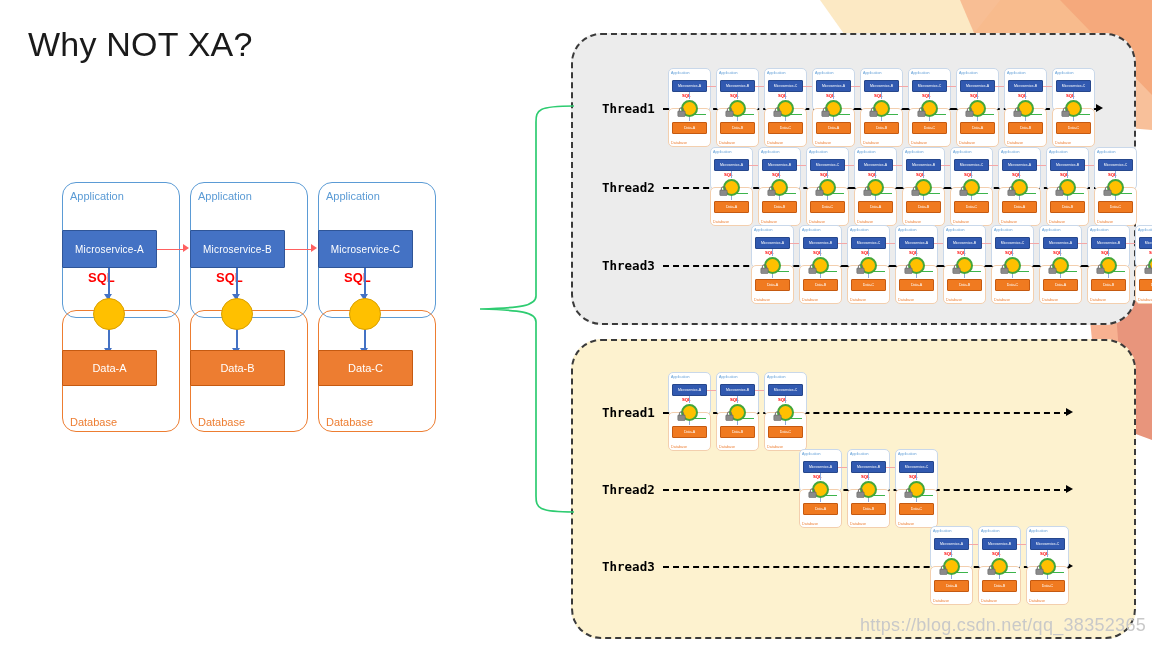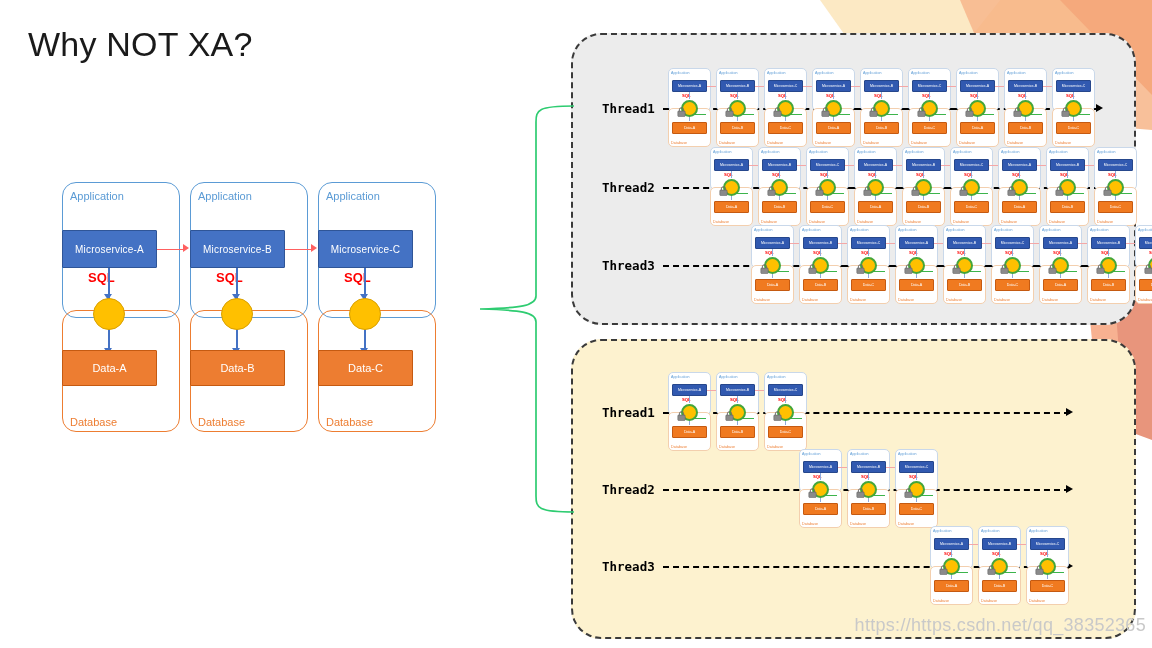--- a/index.html
+++ b/index.html
@@ -985,13 +985,13 @@
     </div>
     <div class="padlock-wrap" style="position: absolute; left: 462px; top: 224px; z-index: 7;">
       <svg class="padlock" viewBox="0 0 9 10">
         <path d="M2.3 4.2 V2.9 A2.2 2.2 0 0 1 6.7 2.9 V4.2" fill="none" stroke="#6b6b6b" stroke-width="1"></path>
         <rect x="0.8" y="4.1" width="7.4" height="5.4" rx="0.7" fill="#8a8a8a" stroke="#5a5a5a" stroke-width="0.5"></rect>
       </svg>
     </div>
     <div class="node" style="left: 466px; top: 216.5px;"></div>
   </div>
 
-<div id="watermark">https://https.csdn.net/qq_38352365</div>
+<div id="watermark">https://blog.csdn.net/qq_38352365</div>
 
 </body></html>

